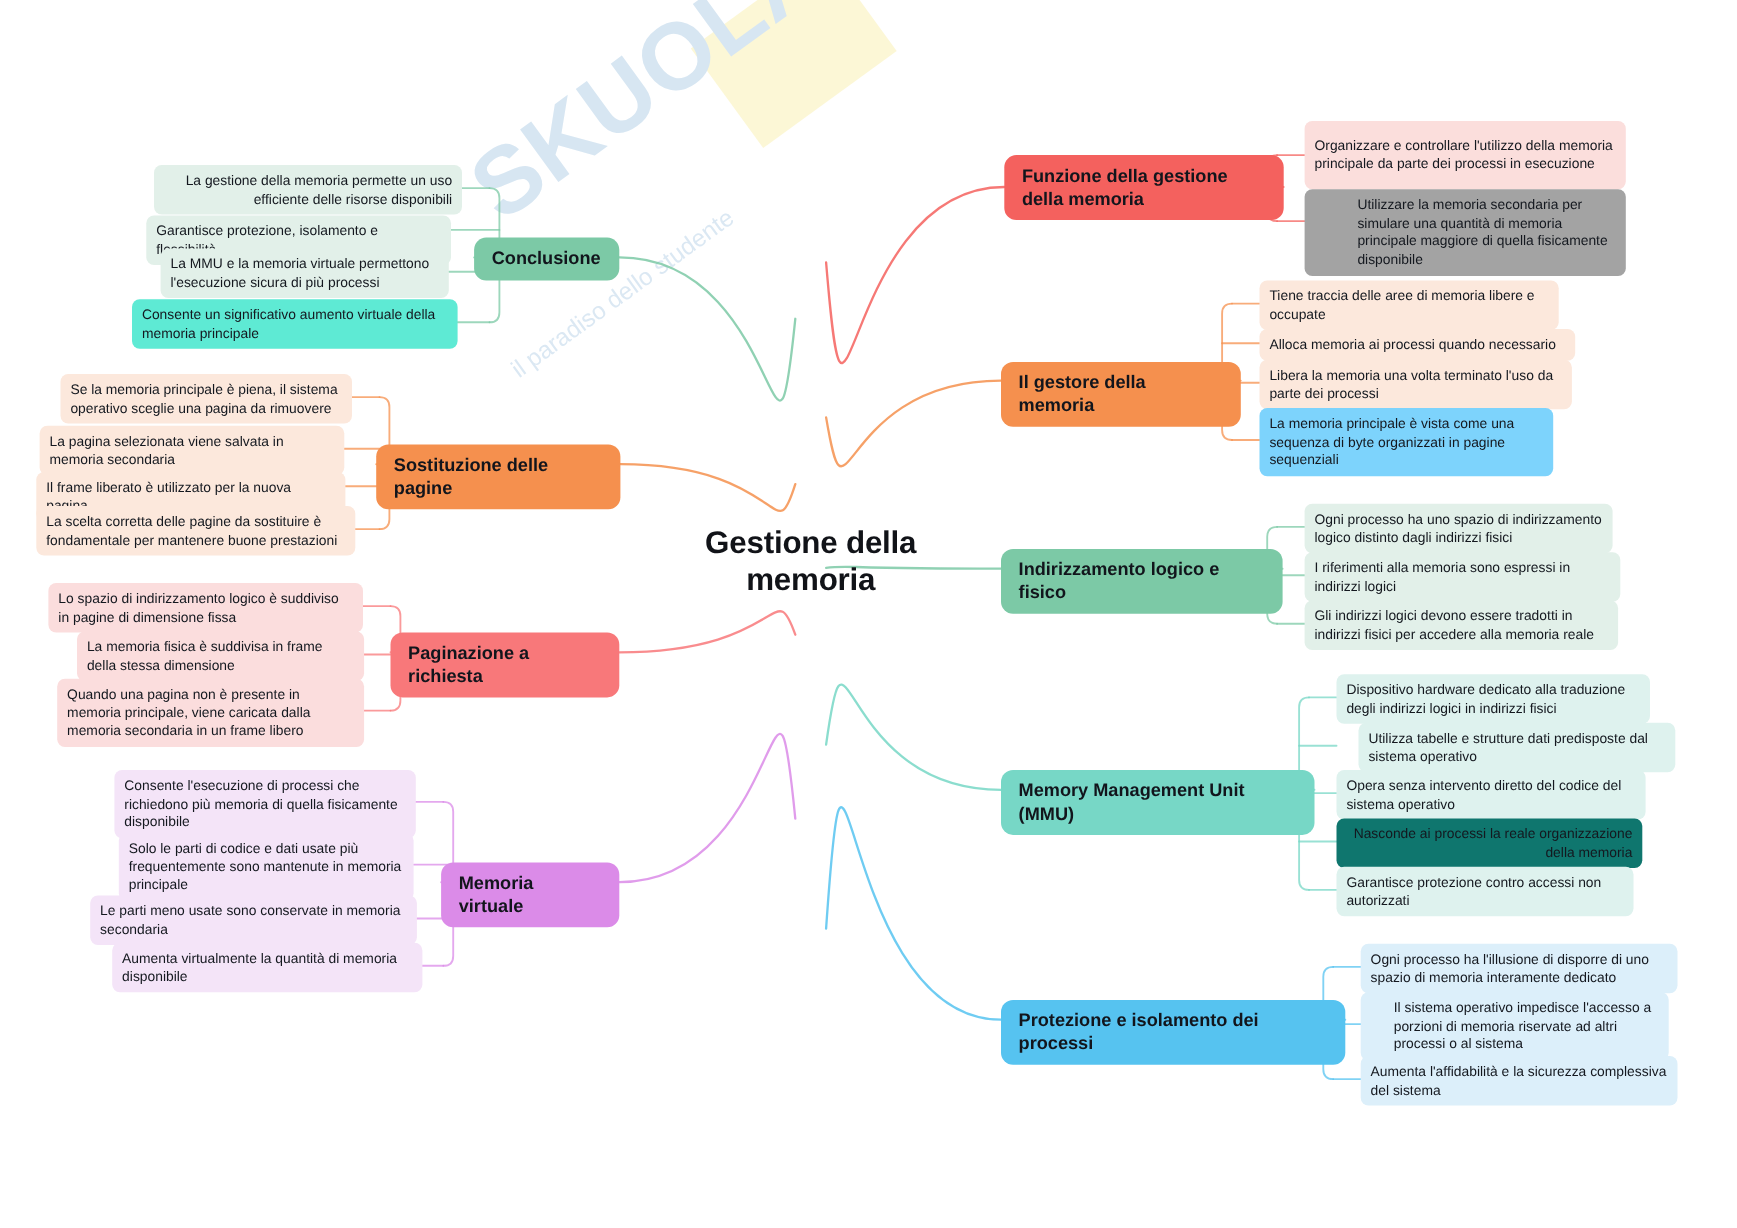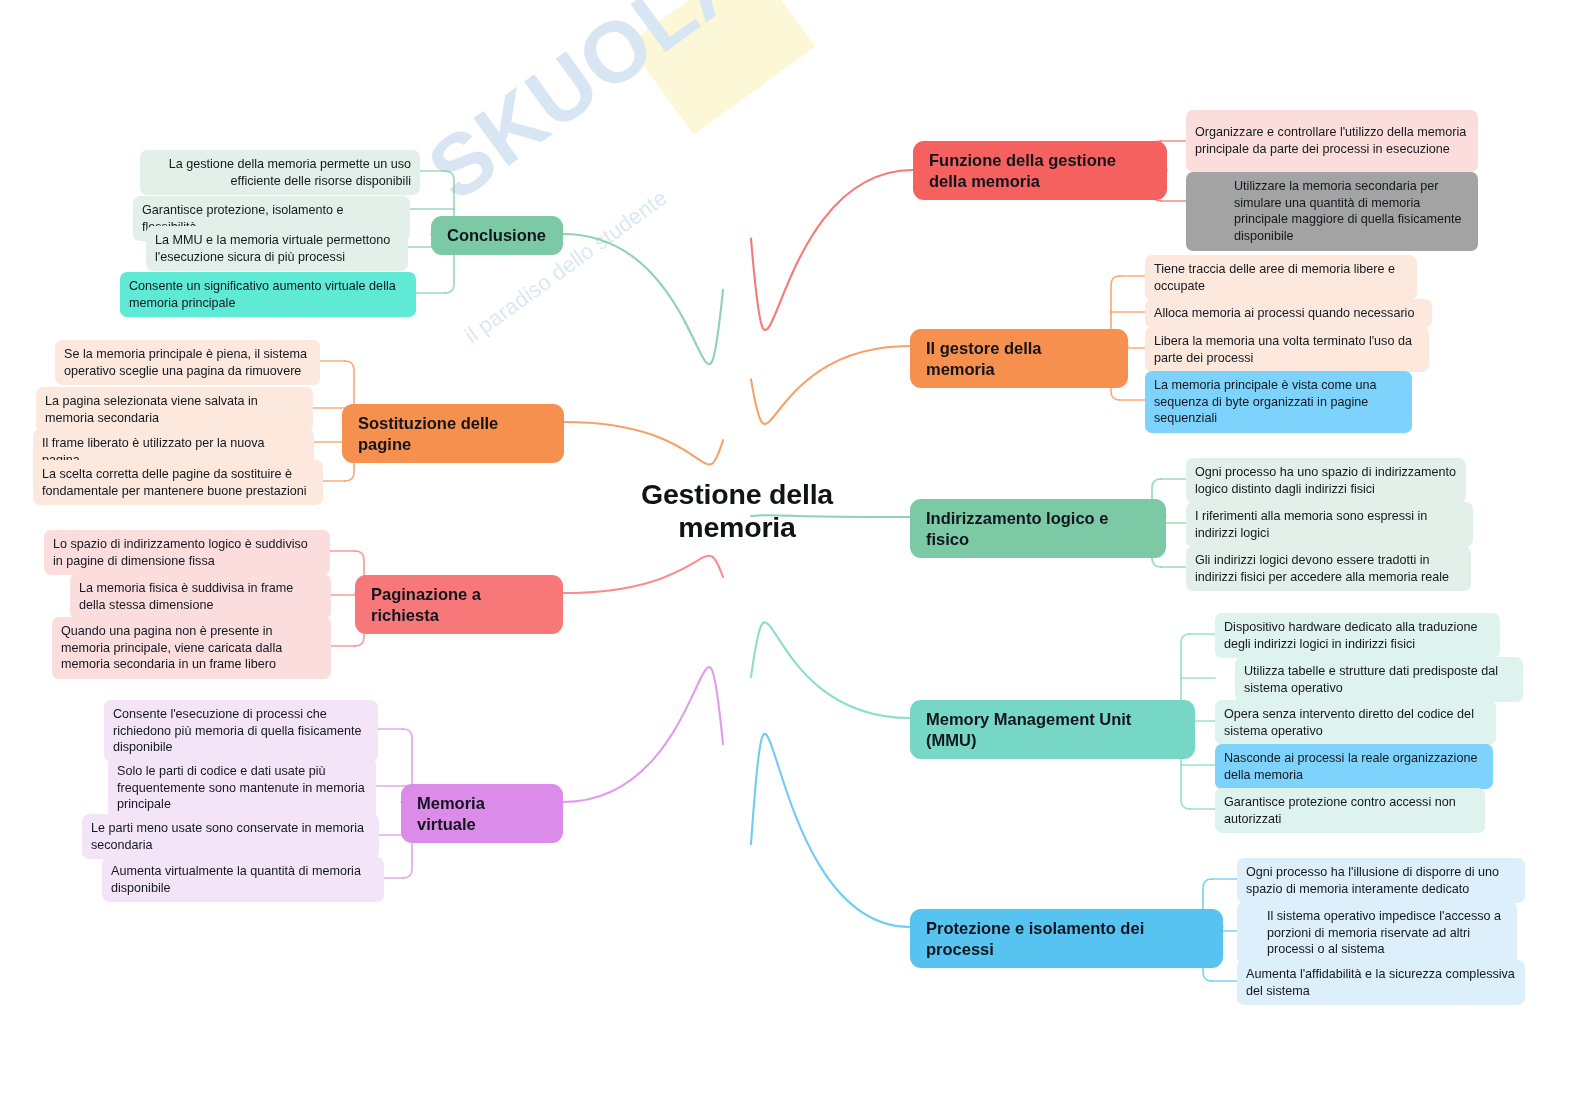--- a/index.html
+++ b/index.html
@@ -248,21 +248,21 @@
       </div>
       <div class="leaf" style="left: 1215px; top: 613px; width: 285px; min-height: 42px; background: rgb(222, 242, 238);">
         <span>Dispositivo hardware dedicato alla traduzione degli indirizzi logici in indirizzi fisici</span>
       </div>
       <div class="leaf" style="left: 1215px; top: 657px; width: 288px; min-height: 42px; background: rgb(222, 242, 238); margin-left: 20px;">
         <span>Utilizza tabelle e strutture dati predisposte dal sistema operativo</span>
       </div>
       <div class="leaf" style="left: 1215px; top: 700px; width: 281px; min-height: 42px; background: rgb(222, 242, 238);">
         <span>Opera senza intervento diretto del codice del sistema operativo</span>
       </div>
-      <div class="leaf" style="left: 1215px; top: 744px; width: 278px; min-height: 42px; background: #7dd3fc;">
+      <div class="leaf" style="left: 1215px; top: 744px; width: 278px; min-height: 42px; background: #0f766e; text-align: right;">
         <span>Nasconde ai processi la reale organizzazione della memoria</span>
       </div>
       <div class="leaf" style="left: 1215px; top: 788px; width: 270px; min-height: 42px; background: rgb(222, 242, 238);">
         <span>Garantisce protezione contro accessi non autorizzati</span>
       </div>
       <div class="node branch" style="left: 910px; top: 909px; width: 313px; min-height: 36px; background: rgb(86, 195, 240);">
         <span>Protezione e isolamento dei processi</span>
       </div>
       <div class="leaf" style="left: 1237px; top: 858px; width: 288px; min-height: 42px; background: rgb(220, 239, 250);">
         <span>Ogni processo ha l'illusione di disporre di uno spazio di memoria interamente dedicato</span>

